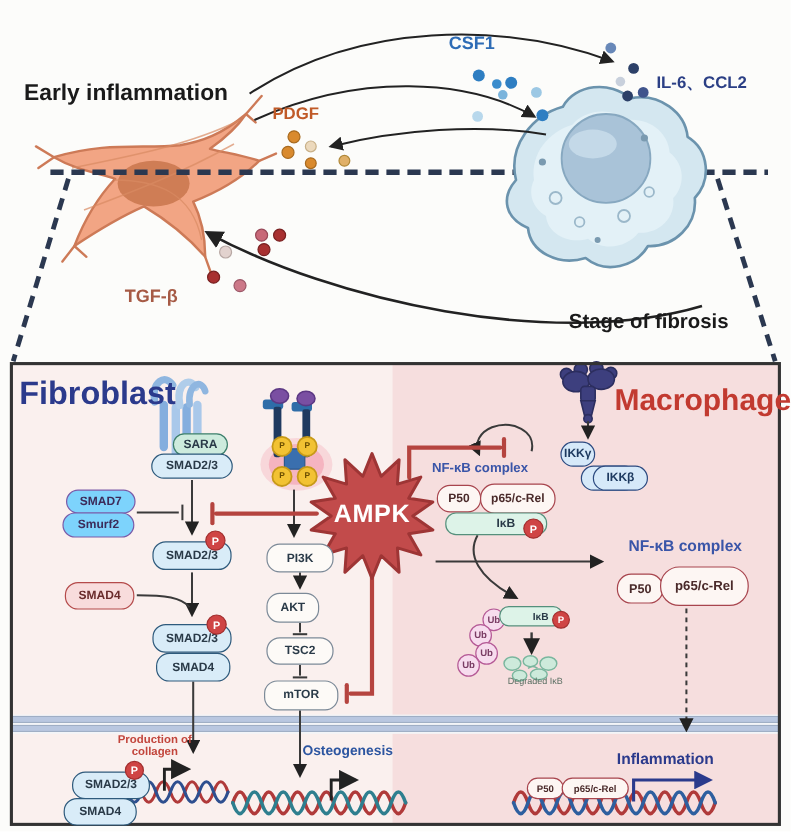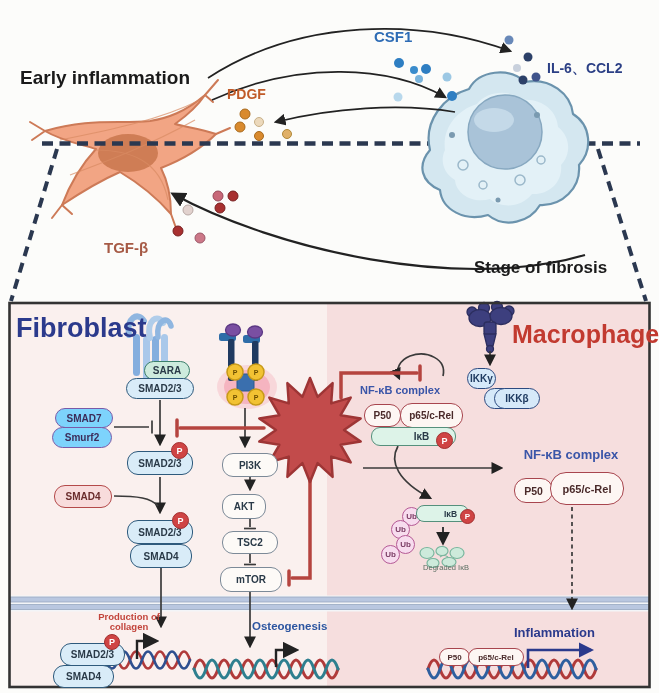--- a/index.html
+++ b/index.html
@@ -235,20 +235,21 @@
 
   <div class="lbl" style="left:20px;top:68px;font-size:19px;font-weight:bold;color:#1a1a1a;">Early inflammation</div>
   <div class="lbl" style="left:374px;top:29px;font-size:15px;font-weight:bold;color:#2e6cb5;">CSF1</div>
   <div class="lbl" style="left:547px;top:61px;font-size:14px;font-weight:bold;color:#2b3f85;">IL-6、CCL2</div>
   <div class="lbl" style="left:227px;top:87px;font-size:14px;font-weight:bold;color:#c05a28;">PDGF</div>
   <div class="lbl" style="left:104px;top:240px;font-size:15px;font-weight:bold;color:#a65a45;text-align:center;">TGF-β</div>
   <div class="lbl" style="left:474px;top:243px;font-size:17px;font-weight:bold;color:#1a1a1a;margin-top:16px;">Stage of fibrosis</div>
 
   <div class="lbl" style="left:16px;top:314px;font-size:27px;font-weight:bold;color:#2b3a8c;">Fibroblast</div>
   <div class="lbl" style="left:512px;top:321px;font-size:25px;font-weight:bold;color:#c23a30;">Macrophage</div>
+  <div class="lbl" style="left:270px;top:417px;width:80px;text-align:center;font-size:21px;font-weight:800;color:#fff;letter-spacing:0.5px;">AMPK</div>
 
   <div class="pill teal" style="left:144px;top:361px;width:46px;height:19px;">SARA</div>
   <div class="pill blue" style="left:126px;top:378px;width:68px;height:21px;">SMAD2/3</div>
   <div class="pill purple" style="left:55px;top:408px;width:58px;height:20px;">SMAD7</div>
   <div class="pill purple" style="left:52px;top:427px;width:60px;height:21px;">Smurf2</div>
   <div class="pill blue" style="left:127px;top:451px;width:66px;height:24px;">SMAD2/3</div>
   <div class="pbadge" style="left:171px;top:442px;width:17px;height:17px;">P</div>
   <div class="pill pinkp" style="left:54px;top:485px;width:58px;height:23px;">SMAD4</div>
   <div class="pill blue" style="left:127px;top:520px;width:66px;height:24px;">SMAD2/3</div>
   <div class="pbadge" style="left:172px;top:512px;width:17px;height:17px;">P</div>

